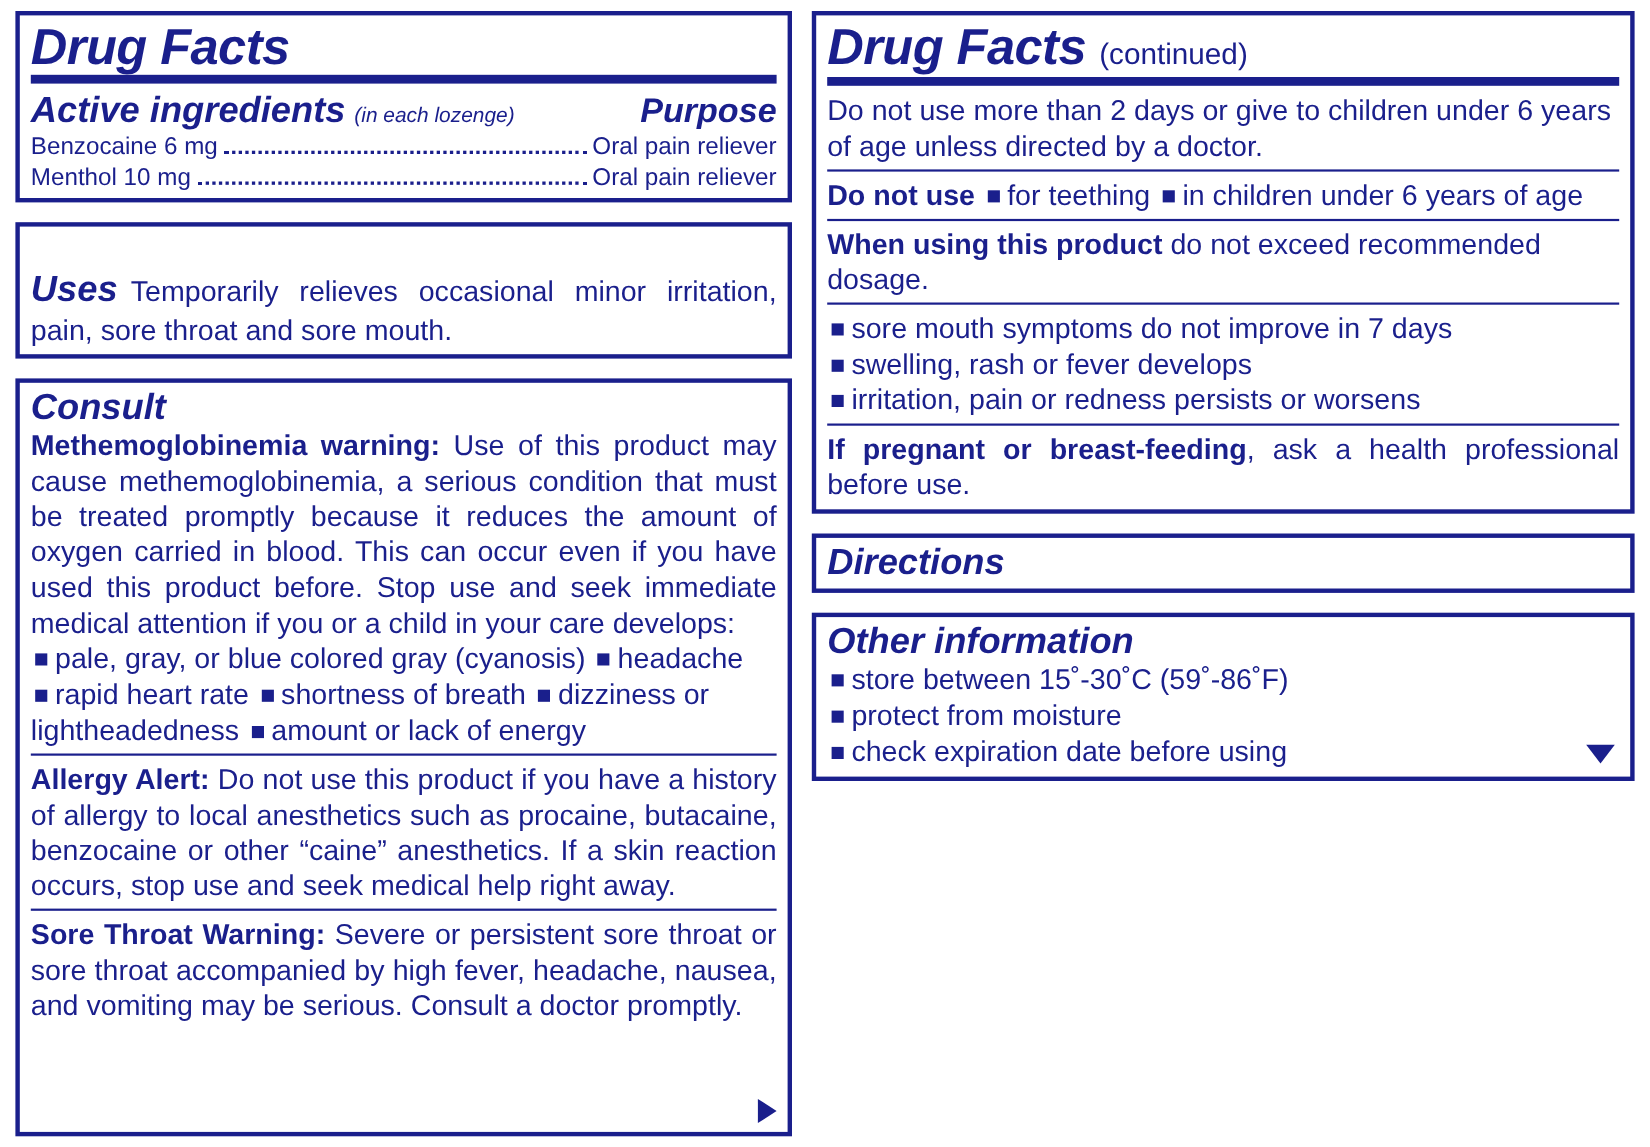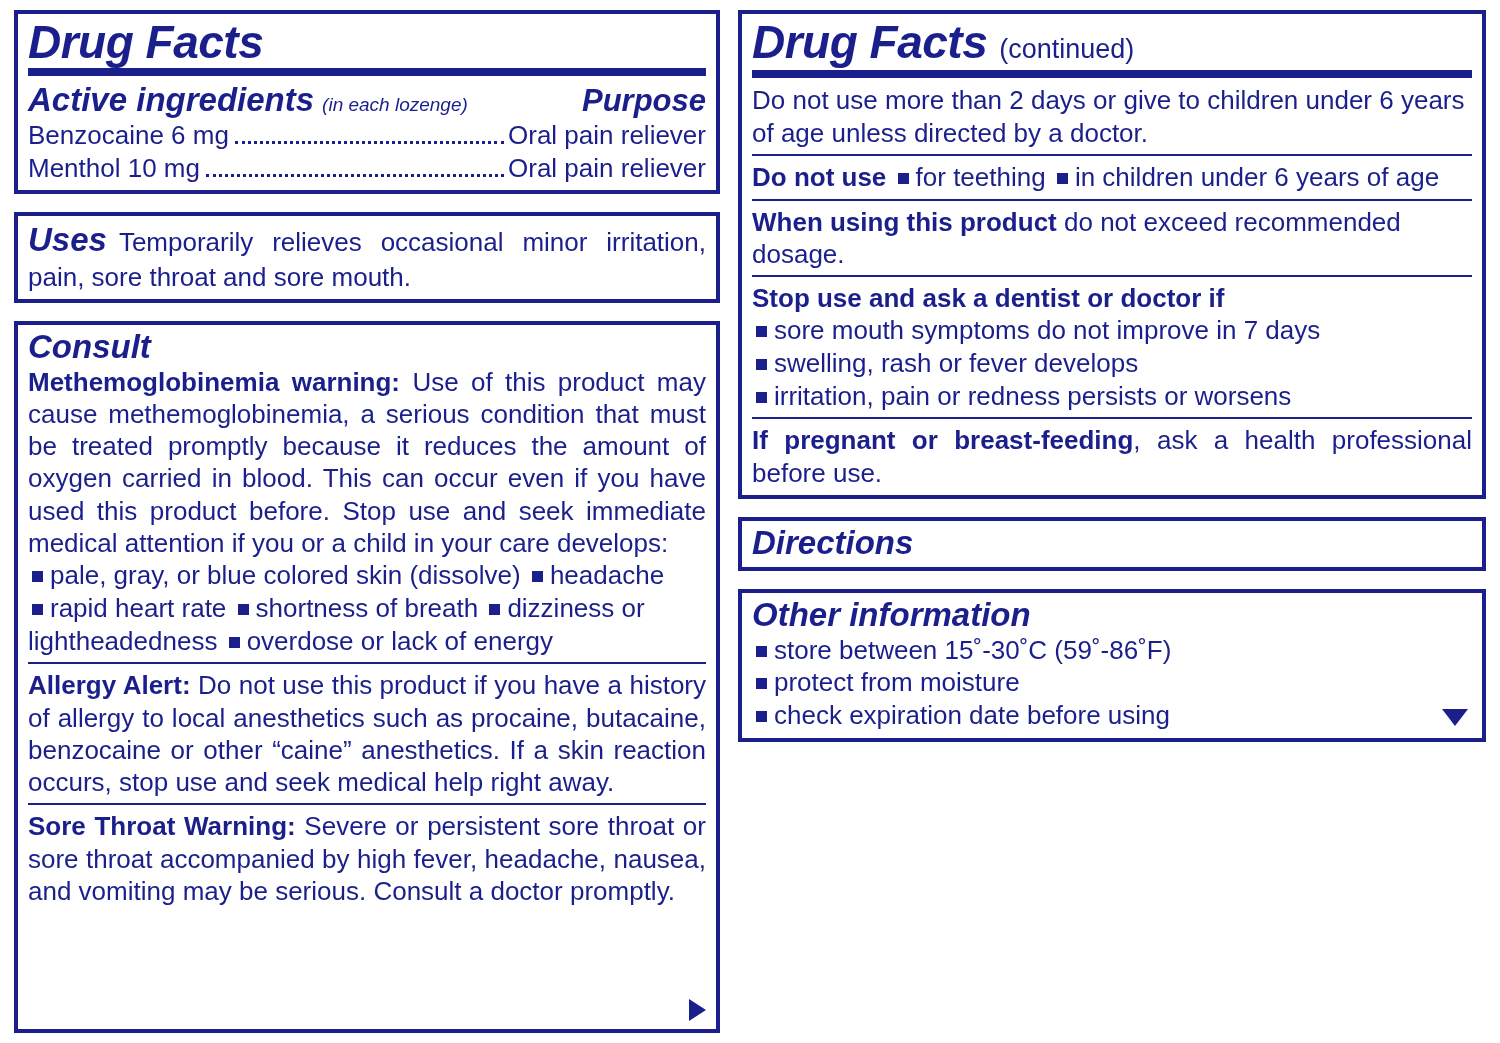--- a/index.html
+++ b/index.html
@@ -87,21 +87,21 @@
   }
   .purpose {
     font-size: 31px;
     font-style: italic;
     font-weight: bold;
   }
 
   .ing-row {
     display: flex;
     align-items: baseline;
-    font-size: 26px;
+    font-size: 22px;
     line-height: 1.25;
     white-space: nowrap;
   }
   .ing-name { }
   .dots {
     flex: 1 1 auto;
     border-bottom: 3px dotted #1a1f8c;
     margin: 0 4px 6px 6px;
     height: 0;
   }
@@ -113,20 +113,21 @@
     text-align: justify;
     margin: 0;
   }
   .body-text.nj { text-align: left; }
   .b { font-weight: bold; }
 
   .uses-row {
     font-size: 26px;
     line-height: 1.24;
     text-align: justify;
+    margin-top: 33px;
   }
   .uses-label {
     font-size: 33px;
     font-style: italic;
     font-weight: bold;
     margin-right: 12px;
   }
 
   ul.bul {
     list-style: none;
@@ -224,28 +225,28 @@
 
     <div class="box grow">
       <div class="sec-head">Consult</div>
 
       <p class="body-text">
         <span class="b">Methemoglobinemia warning:</span>
         <span>Use of this product may cause methemoglobinemia, a serious condition that must be treated promptly because it reduces the amount of oxygen carried in blood. This can occur even if you have used this product before. Stop use and seek immediate medical attention if you or a child in your care develops:</span>
       </p>
 
       <div class="inline-bullets">
-        <span class="ibul"></span><span>pale, gray, or blue colored skin (dissolve)</span>
+        <span class="ibul"></span><span>pale, gray, or blue colored gray (cyanosis)</span>
         <span class="ibul"></span><span>headache</span>
       </div>
       <div class="inline-bullets">
         <span class="ibul"></span><span>rapid heart rate</span>
         <span class="ibul"></span><span>shortness of breath</span>
         <span class="ibul"></span><span>dizziness or lightheadedness</span>
-        <span class="ibul"></span><span>overdose or lack of energy</span>
+        <span class="ibul"></span><span>amount or lack of energy</span>
       </div>
 
       <div class="hr-light"></div>
 
       <p class="body-text">
         <span class="b">Allergy Alert:</span>
         <span>Do not use this product if you have a history of allergy to local anesthetics such as procaine, butacaine, benzocaine or other “caine” anesthetics. If a skin reaction occurs, stop use and seek medical help right away.</span>
       </p>
 
       <div class="hr-light"></div>
@@ -281,21 +282,20 @@
 
       <div class="hr-light"></div>
 
       <p class="body-text nj">
         <span class="b">When using this product</span>
         <span>do not exceed recommended dosage.</span>
       </p>
 
       <div class="hr-light"></div>
 
-      <div class="body-text nj b">Stop use and ask a dentist or doctor if</div>
       <ul class="bul">
         <li>sore mouth symptoms do not improve in 7 days</li>
         <li>swelling, rash or fever develops</li>
         <li>irritation, pain or redness persists or worsens</li>
       </ul>
 
       <div class="hr-light"></div>
 
       <p class="body-text">
         <span class="b">If pregnant or breast-feeding</span><span>, ask a health professional before use.</span>

